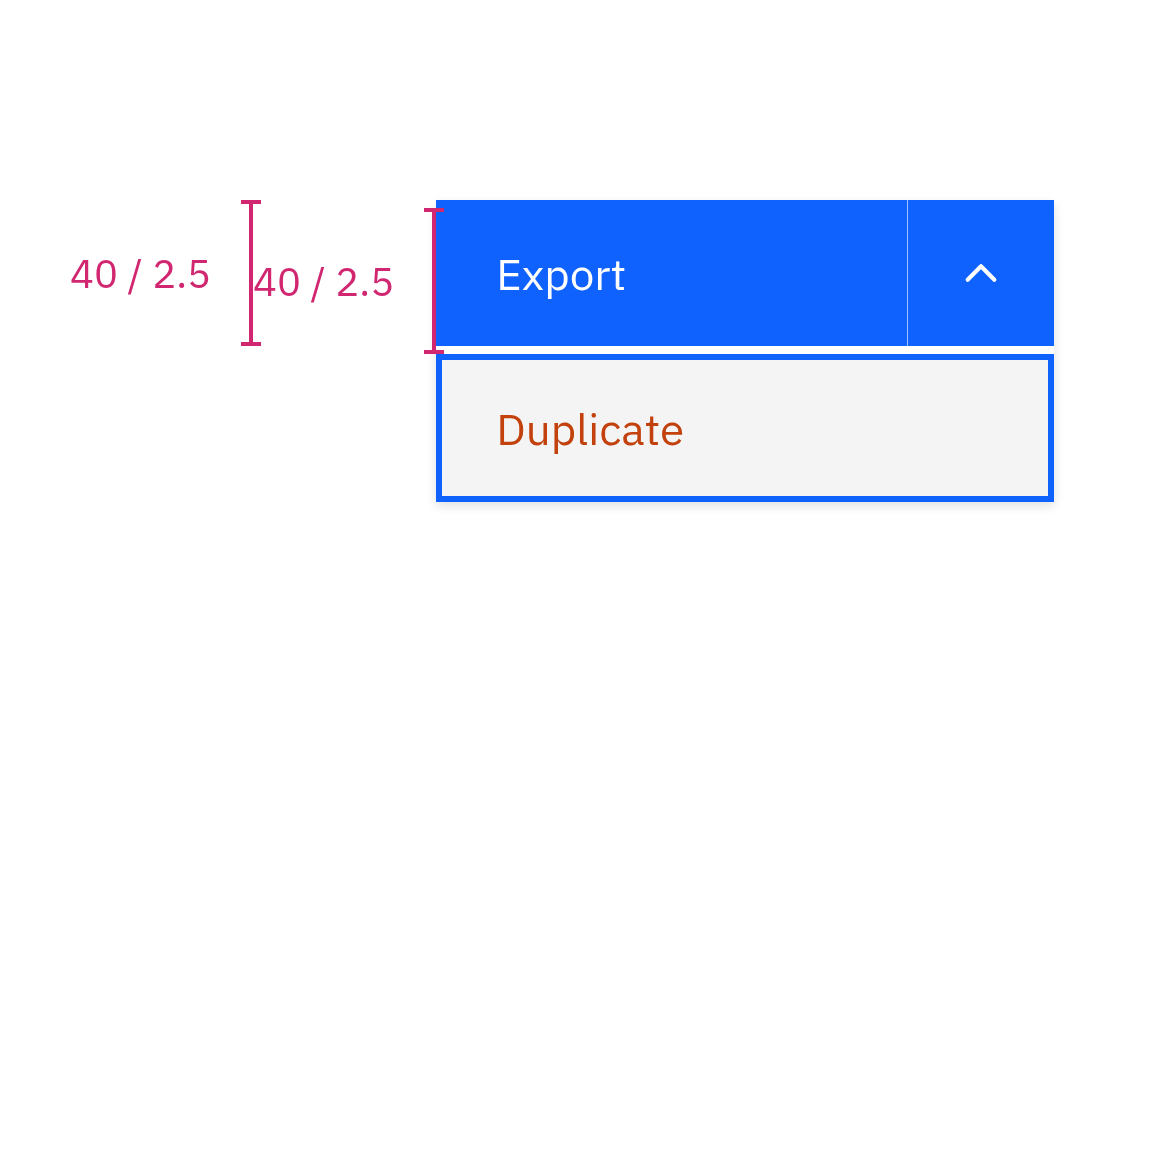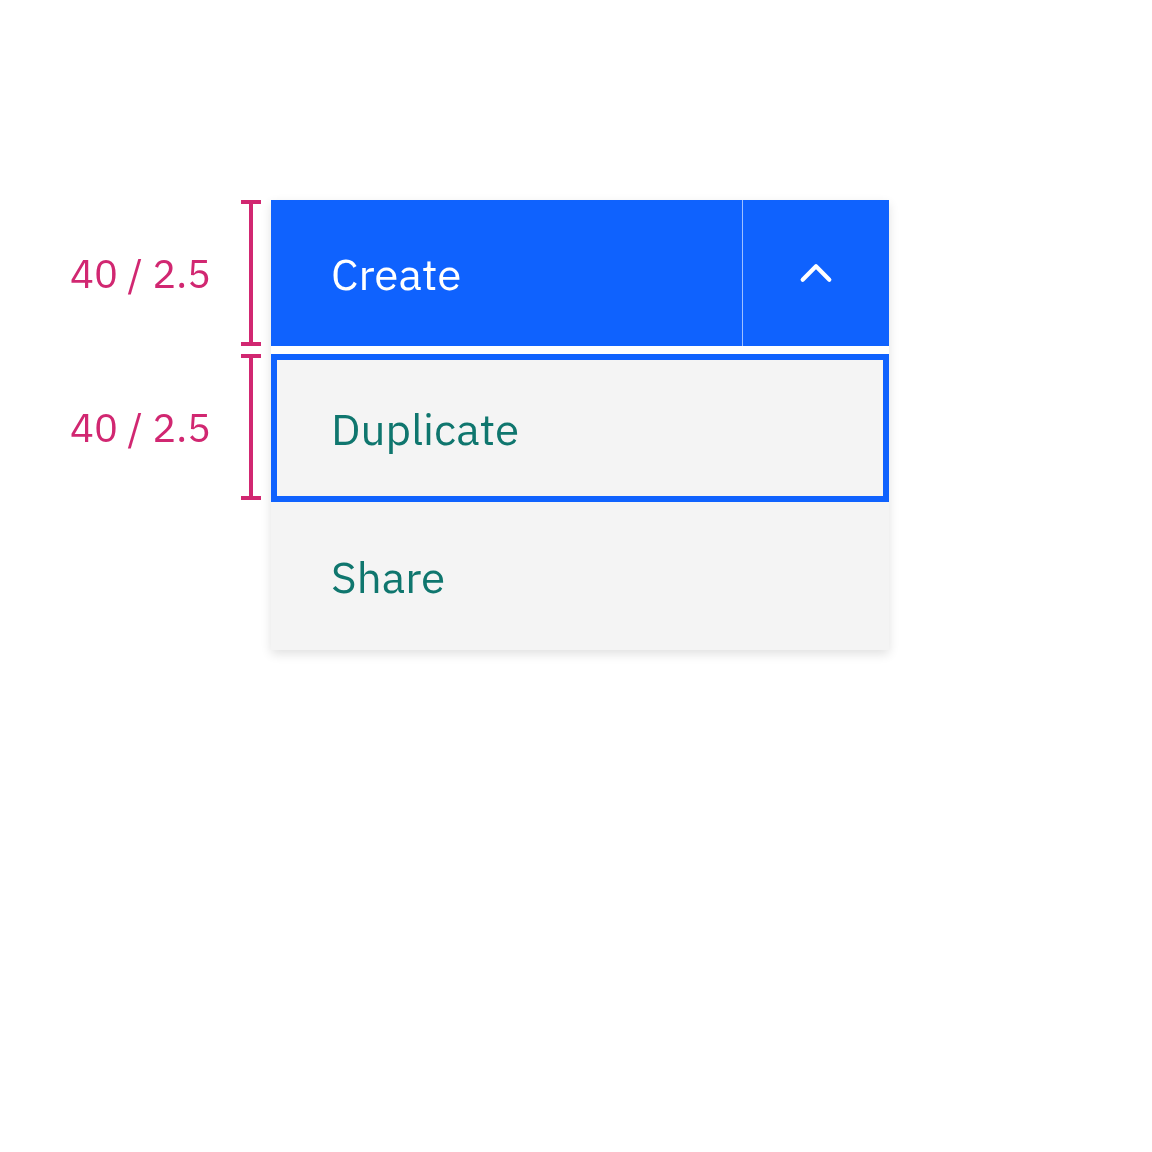--- a/index.html
+++ b/index.html
@@ -16,22 +16,21 @@
     }
     .container {
       position: absolute;
       left: 70px;
       top: 200px;
       display: flex;
       align-items: flex-start;
     }
     .measurements {
       display: flex;
-      flex-direction: column;
-      margin-right: 18px;
+      flex-direction: row;
     }
     .measurement-row {
       display: flex;
       align-items: center;
       height: 146px;
     }
     .measurement-row + .measurement-row {
       margin-top: 8px;
     }
     .measurement-label {
@@ -102,21 +101,21 @@
     .dropdown {
       background: #f4f4f4;
       margin-top: 8px;
     }
     .dropdown-item {
       height: 148px;
       display: flex;
       align-items: center;
       padding-left: 60px;
       font-size: 44px;
-      color: #0f766e;
+      color: #c2410c;
       cursor: pointer;
     }
     .dropdown-item.focused {
       border: 6px solid #0f62fe;
       padding-left: 54px;
     }
   </style>
 </head>
 <body>
 
@@ -136,30 +135,27 @@
         <div class="bracket-cap-top"></div>
         <div class="bracket-line"></div>
         <div class="bracket-cap-bottom"></div>
       </div>
     </div>
   </div>
 
   <div class="component">
     <div class="split-button">
       <div class="split-button-main">
-        <span>Create</span>
+        <span>Export</span>
       </div>
       <div class="split-button-toggle">
         <svg class="chevron-up" viewBox="0 0 24 24" fill="none" stroke="#ffffff" stroke-width="2.5" stroke-linecap="round" stroke-linejoin="round">
           <polyline points="4,16 12,8 20,16"></polyline>
         </svg>
       </div>
     </div>
     <div class="dropdown">
       <div class="dropdown-item focused">
         <span>Duplicate</span>
       </div>
-      <div class="dropdown-item">
-        <span>Share</span>
-      </div>
     </div>
   </div>
 </div>
 
 </body></html>

